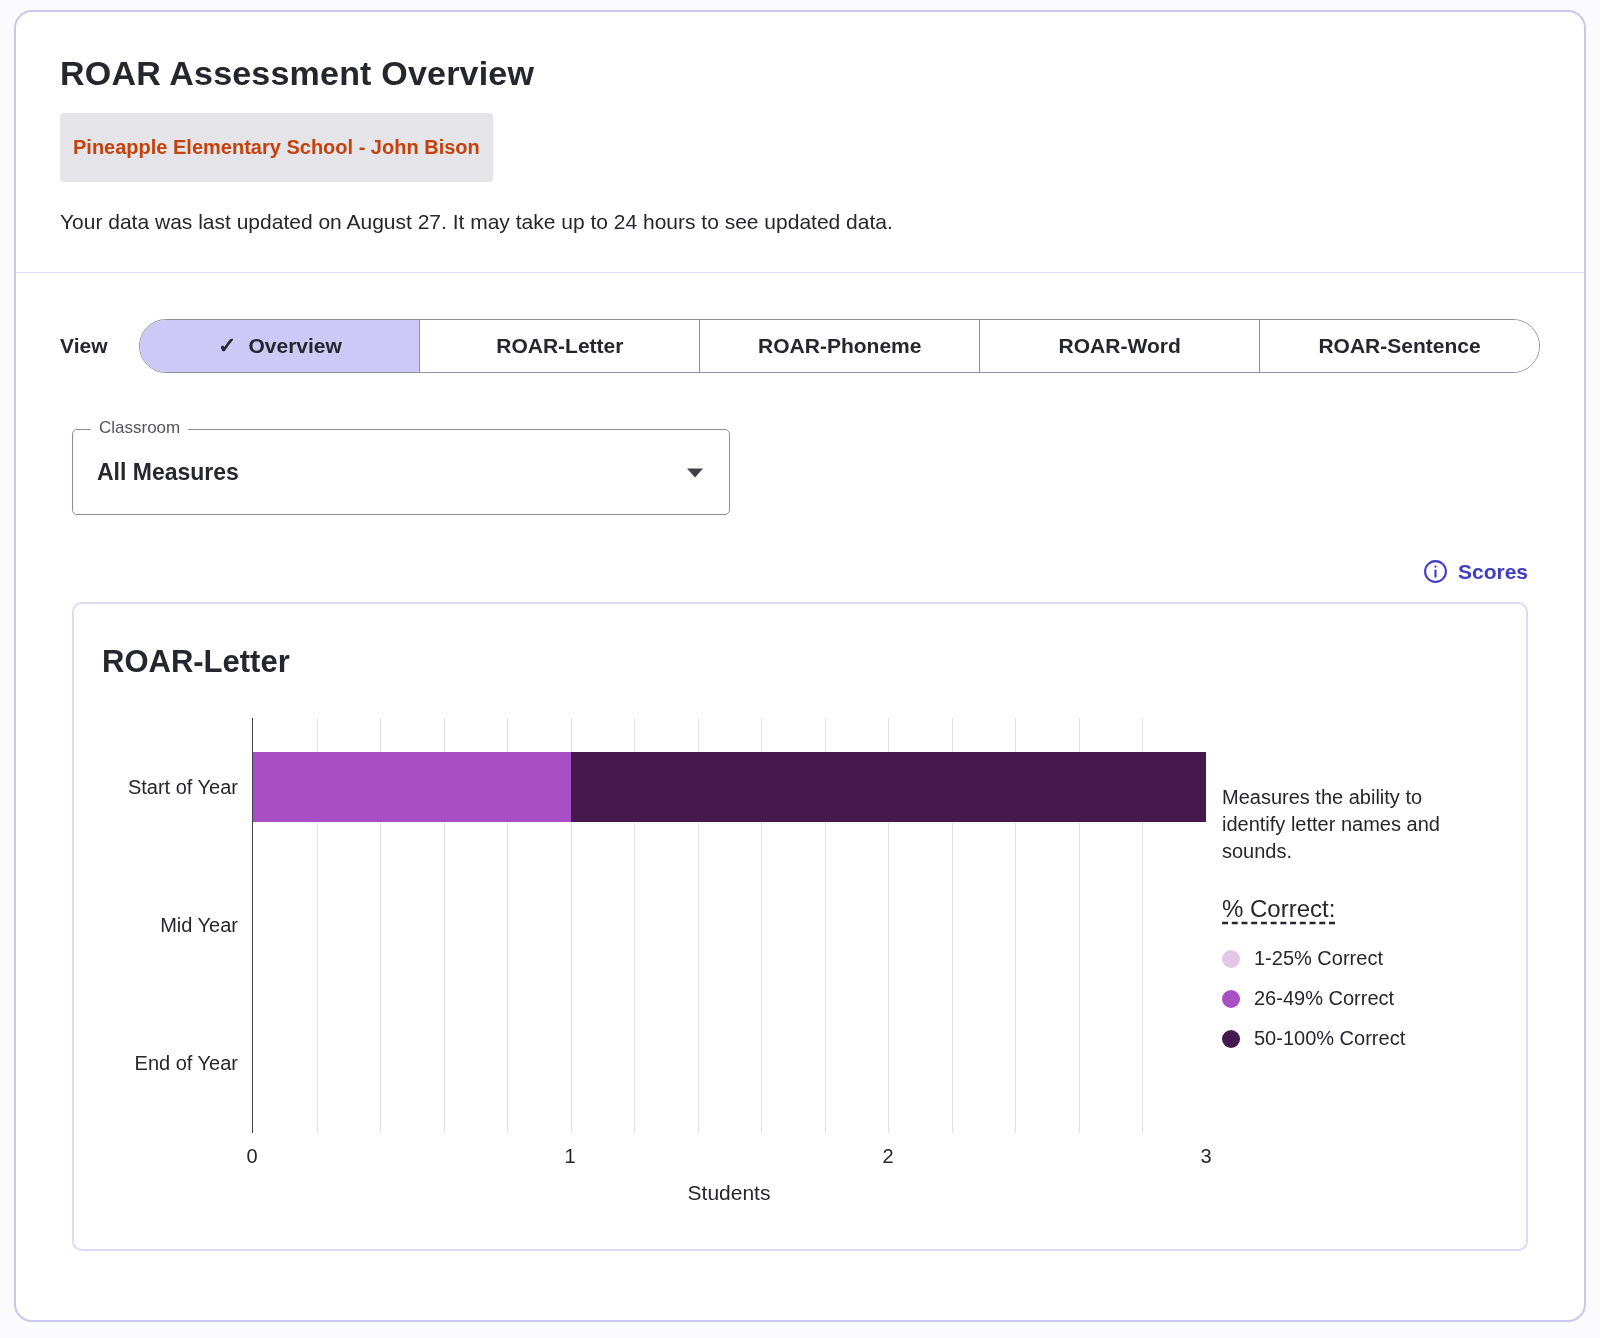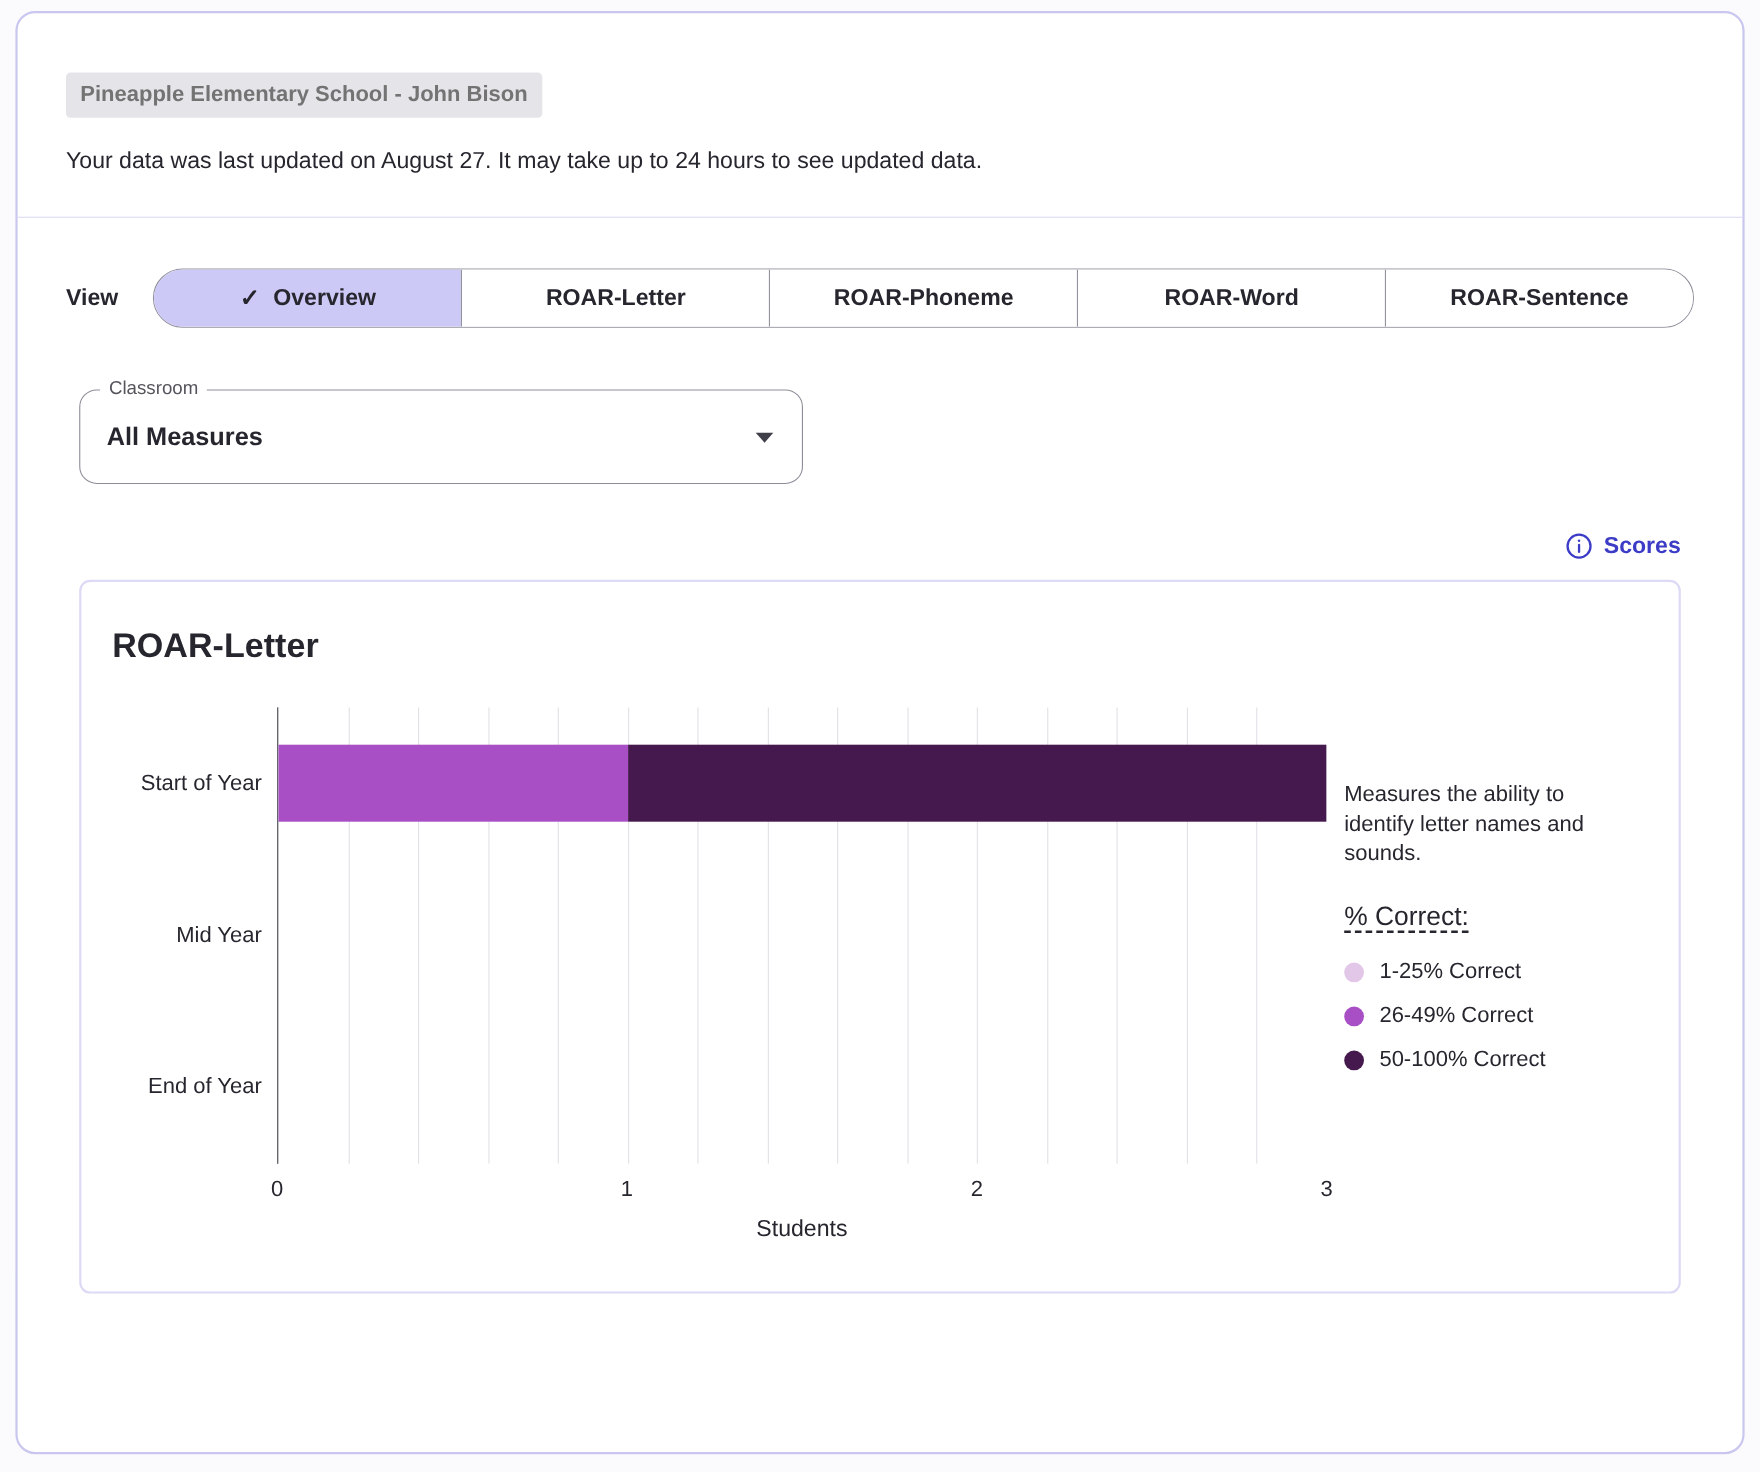--- a/index.html
+++ b/index.html
@@ -23,23 +23,23 @@
   .title-row { display: flex; justify-content: space-between; align-items: flex-start; }
   .page-title { margin: 8px 0 0; font-size: 34px; font-weight: 600; letter-spacing: 0.2px; }
   .print-btn {
     display: inline-flex; align-items: center; gap: 14px;
     background: #15154d; color: #fff; border: none; cursor: pointer;
     border-radius: 32px; padding: 18px 30px; font-size: 22px; font-weight: 700;
     font-family: "Liberation Sans", sans-serif;
   }
   .school-badge {
     display: inline-block; margin-top: 20px;
-    background: #e5e4e9; color: #737373;
+    background: #e5e4e9; color: #c2410c;
     font-size: 20px; font-weight: 700;
-    padding: 9px 13px; border-radius: 4px;
+    padding: 23px 13px; border-radius: 4px;
   }
   .update-note { margin: 28px 0 0; font-size: 21px; }
 
   .divider { border-top: 1px solid #dbdaf4; }
 
   
   .view-row { margin: 46px 44px 0; display: flex; align-items: center; gap: 32px; }
   .view-label { font-size: 21px; font-weight: 600; }
   .tabs {
     flex: 1; display: flex; height: 54px;
@@ -52,21 +52,21 @@
     border-left: 1px solid #92929e;
   }
   .tab:first-child { border-left: none; }
   .tab.selected { background: #cdc9f6; }
   .tab .check { display: none; font-size: 22px; font-weight: 700; }
   .tab.selected .check { display: inline; }
 
   
   .select-field {
     margin: 56px 0 0 56px; width: 658px; height: 86px;
-    border: 1px solid #8d8d99; border-radius: 16px;
+    border: 1px solid #8d8d99; border-radius: 5px;
     position: relative; background: #fff; cursor: pointer;
   }
   .float-label {
     position: absolute; top: -12px; left: 18px;
     background: #fff; padding: 0 8px;
     font-size: 17px; color: #54545c;
   }
   .select-value {
     position: absolute; left: 24px; top: 50%; transform: translateY(-50%);
     font-size: 23px; font-weight: 600;
@@ -122,20 +122,21 @@
   .legend li { display: flex; align-items: center; gap: 14px; font-size: 20px; }
   .dot { width: 18px; height: 18px; border-radius: 50%; flex: 0 0 auto; }
 </style>
 </head>
 <body>
 
 <div class="container">
 
   <header class="header">
     <div class="title-row">
+      <h1 class="page-title">ROAR Assessment Overview</h1>
     </div>
     <span class="school-badge">Pineapple Elementary School - John Bison</span>
     <p class="update-note">Your data was last updated on August 27. It may take up to 24 hours to see updated data.</p>
   </header>
 
   <div class="divider"></div>
 
   <div class="view-row">
     <span class="view-label">View</span>
     <div class="tabs">

